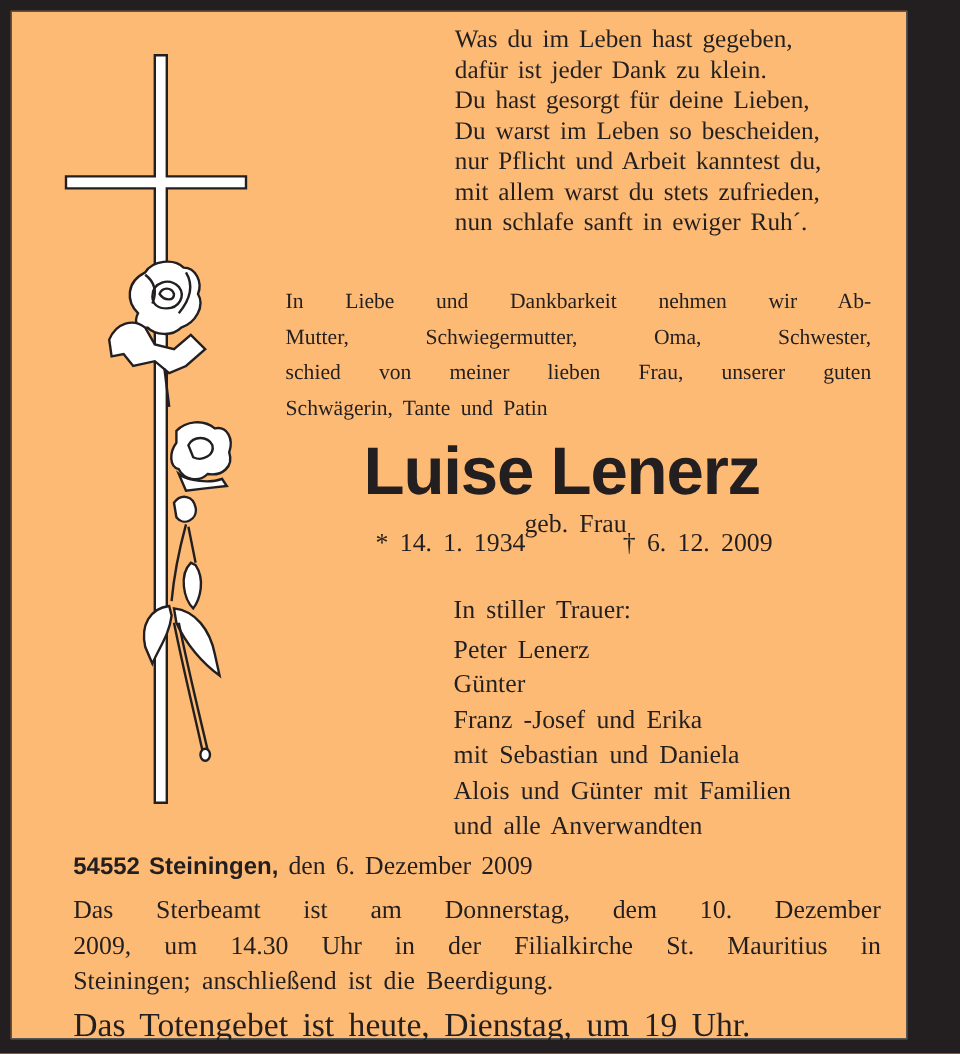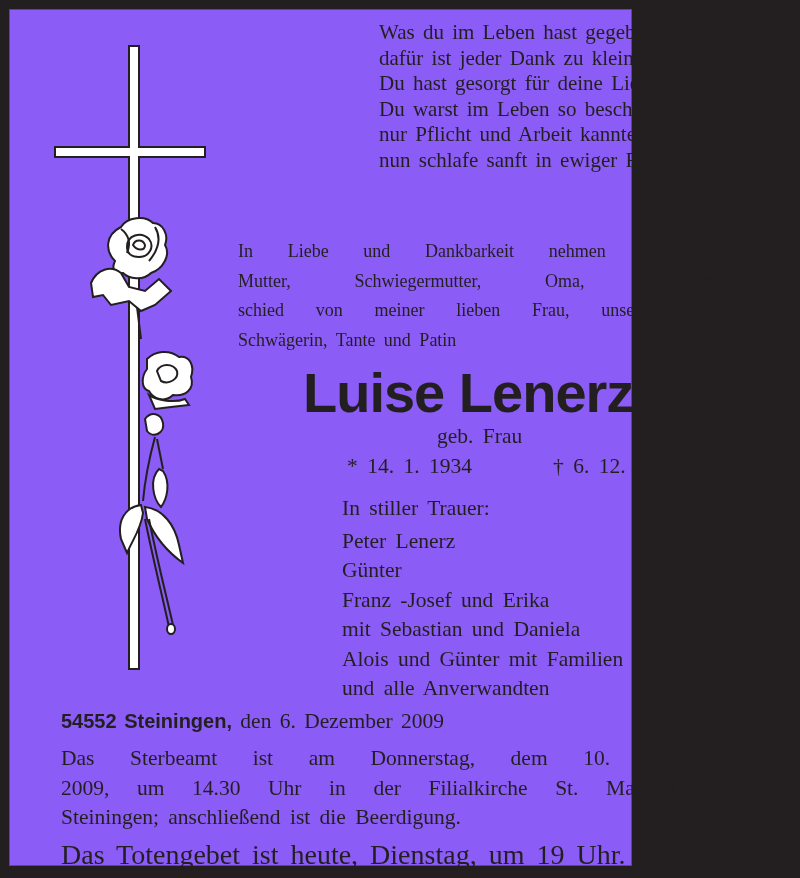--- a/index.html
+++ b/index.html
@@ -5,22 +5,22 @@
     html, body { margin: 0; padding: 0; }
     body {
       width: 800px; height: 878px;
       background: #231f20;
       position: relative;
       overflow: hidden;
     }
     .page {
       position: absolute;
       left: 9px; top: 9px;
-      width: 623px; height: 857px;
-      background: #8b5cf6;
+      width: 747px; height: 857px;
+      background: #fdba74;
       box-shadow: 0 0 0 1px #555 inset;
       color: #231f20;
       font-family: "Liberation Serif", serif;
     }
 
     .poem {
       position: absolute;
       left: 370px; top: 11px;
       font-size: 21px;
       line-height: 25.5px;
@@ -51,37 +51,36 @@
     }
     .born-name {
       position: absolute;
       left: 428px; top: 415px;
       font-size: 21.5px;
       word-spacing: 4px;
       white-space: nowrap;
     }
     .dates {
       position: absolute;
-      left: 304px; top: 445px;
+      left: 304px; top: 431px;
       font-size: 21.5px;
       white-space: nowrap;
       word-spacing: 4px;
-      margin-left: 34px;
     }
     .dates .death { position: absolute; left: 206px; top: 0; }
 
     .mourners {
       position: absolute;
       left: 333px; top: 485px;
       font-size: 21.5px;
       line-height: 29.5px;
       word-spacing: 4px;
     }
     .mourners .head { margin-bottom: 3px; }
-    .mourners div { white-space: nowrap; }
+    .mourners div { white-space: nowrap; margin-left: 36px; }
 
     .place-date {
       position: absolute;
       left: 52px; top: 700px;
       font-size: 21.5px;
       white-space: nowrap;
       word-spacing: 3px;
     }
     .place-date .loc {
       font-family: "Liberation Sans", sans-serif;
@@ -150,20 +149,21 @@
       <ellipse cx="126" cy="590" rx="4" ry="5" fill="#fff"></ellipse>
     </g>
   </svg>
 
   <div class="poem">
     <div>Was du im Leben  hast  gegeben,</div>
     <div>dafür  ist jeder  Dank  zu klein.</div>
     <div>Du hast  gesorgt  für deine  Lieben,</div>
     <div>Du warst  im Leben  so bescheiden,</div>
     <div>nur Pflicht und Arbeit kanntest  du,</div>
+    <div>mit allem  warst  du stets  zufrieden,</div>
     <div>nun schlafe  sanft  in ewiger  Ruh´.</div>
   </div>
 
   <div class="intro">
     <div>In Liebe und Dankbarkeit  nehmen  wir Ab-</div>
     <div>Mutter,  Schwiegermutter,  Oma,  Schwester,</div>
     <div>schied von meiner  lieben Frau, unserer  guten</div>
     <div class="last">Schwägerin,  Tante  und Patin</div>
   </div>
 

